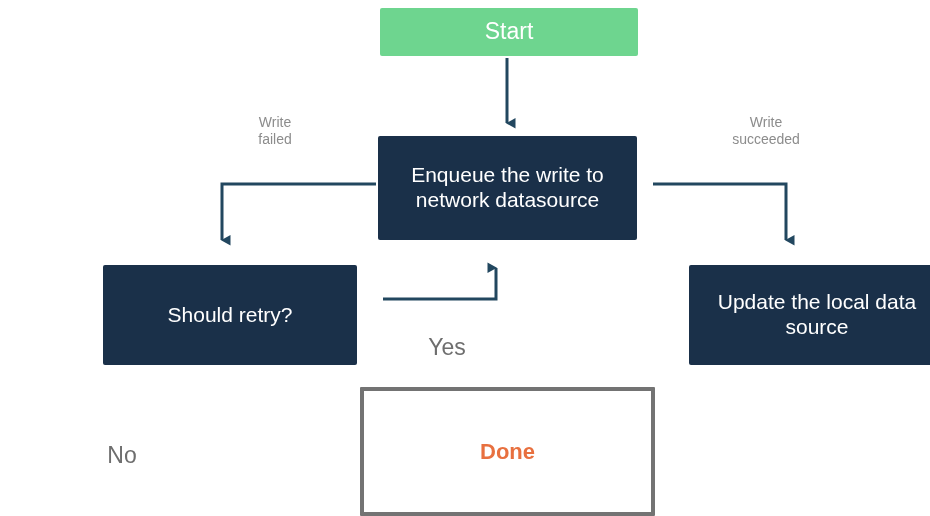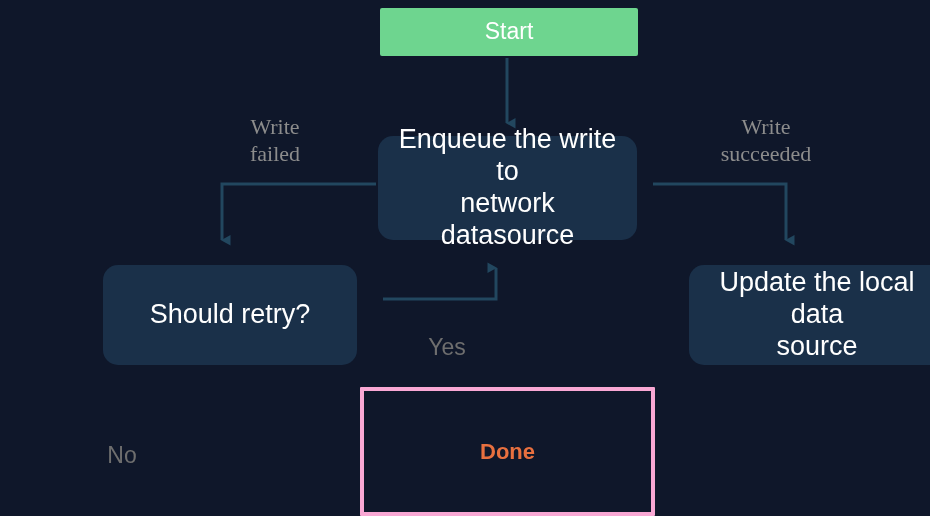--- a/index.html
+++ b/index.html
@@ -8,21 +8,21 @@
     padding: 0;
     background: #000000;
   }
   body {
     font-family: "Liberation Sans", sans-serif;
   }
   #canvas {
     position: relative;
     width: 930px;
     height: 516px;
-    background: #0f172a;
+    background: #ffffff;
     overflow: hidden;
   }
   .node {
     position: absolute;
     display: flex;
     align-items: center;
     justify-content: center;
     text-align: center;
     box-sizing: border-box;
     line-height: 1.18;
@@ -41,23 +41,23 @@
     height: 48px;
     background: #6ed58f;
     border-radius: 2px;
     color: #ffffff;
     font-size: 23px;
   }
 
   
   .node-process {
     background: #1a3049;
-    border-radius: 15px;
+    border-radius: 2px;
     color: #ffffff;
-    font-size: 27px;
+    font-size: 21px;
     padding: 6px 14px;
   }
   #node-enqueue {
     left: 378px;
     top: 136px;
     width: 259px;
     height: 104px;
   }
   #node-should-retry {
     left: 103px;
@@ -74,39 +74,38 @@
     margin-left: 29px;
   }
 
   
   #node-done {
     left: 360px;
     top: 387px;
     width: 295px;
     height: 129px;
     background: transparent;
-    border: 4px solid #f9a8d4;
+    border: 4px solid #737373;
     color: #e8703f;
     font-size: 22px;
     font-weight: bold;
     border-radius: 1px;
   }
 
   
   .edge-label {
     position: absolute;
     color: #8a8a8a;
     text-align: center;
     line-height: 1.22;
     white-space: pre-line;
   }
   .edge-label.regular {
-    font-size: 22px;
+    font-size: 14px;
     color: #8c8c8c;
-    font-family: Liberation Serif, serif;
   }
   .edge-label.strong {
     font-size: 23px;
     font-weight: normal;
     color: #6e6e6e;
   }
   #label-write-failed {
     left: 200px;
     top: 114px;
     width: 150px;

